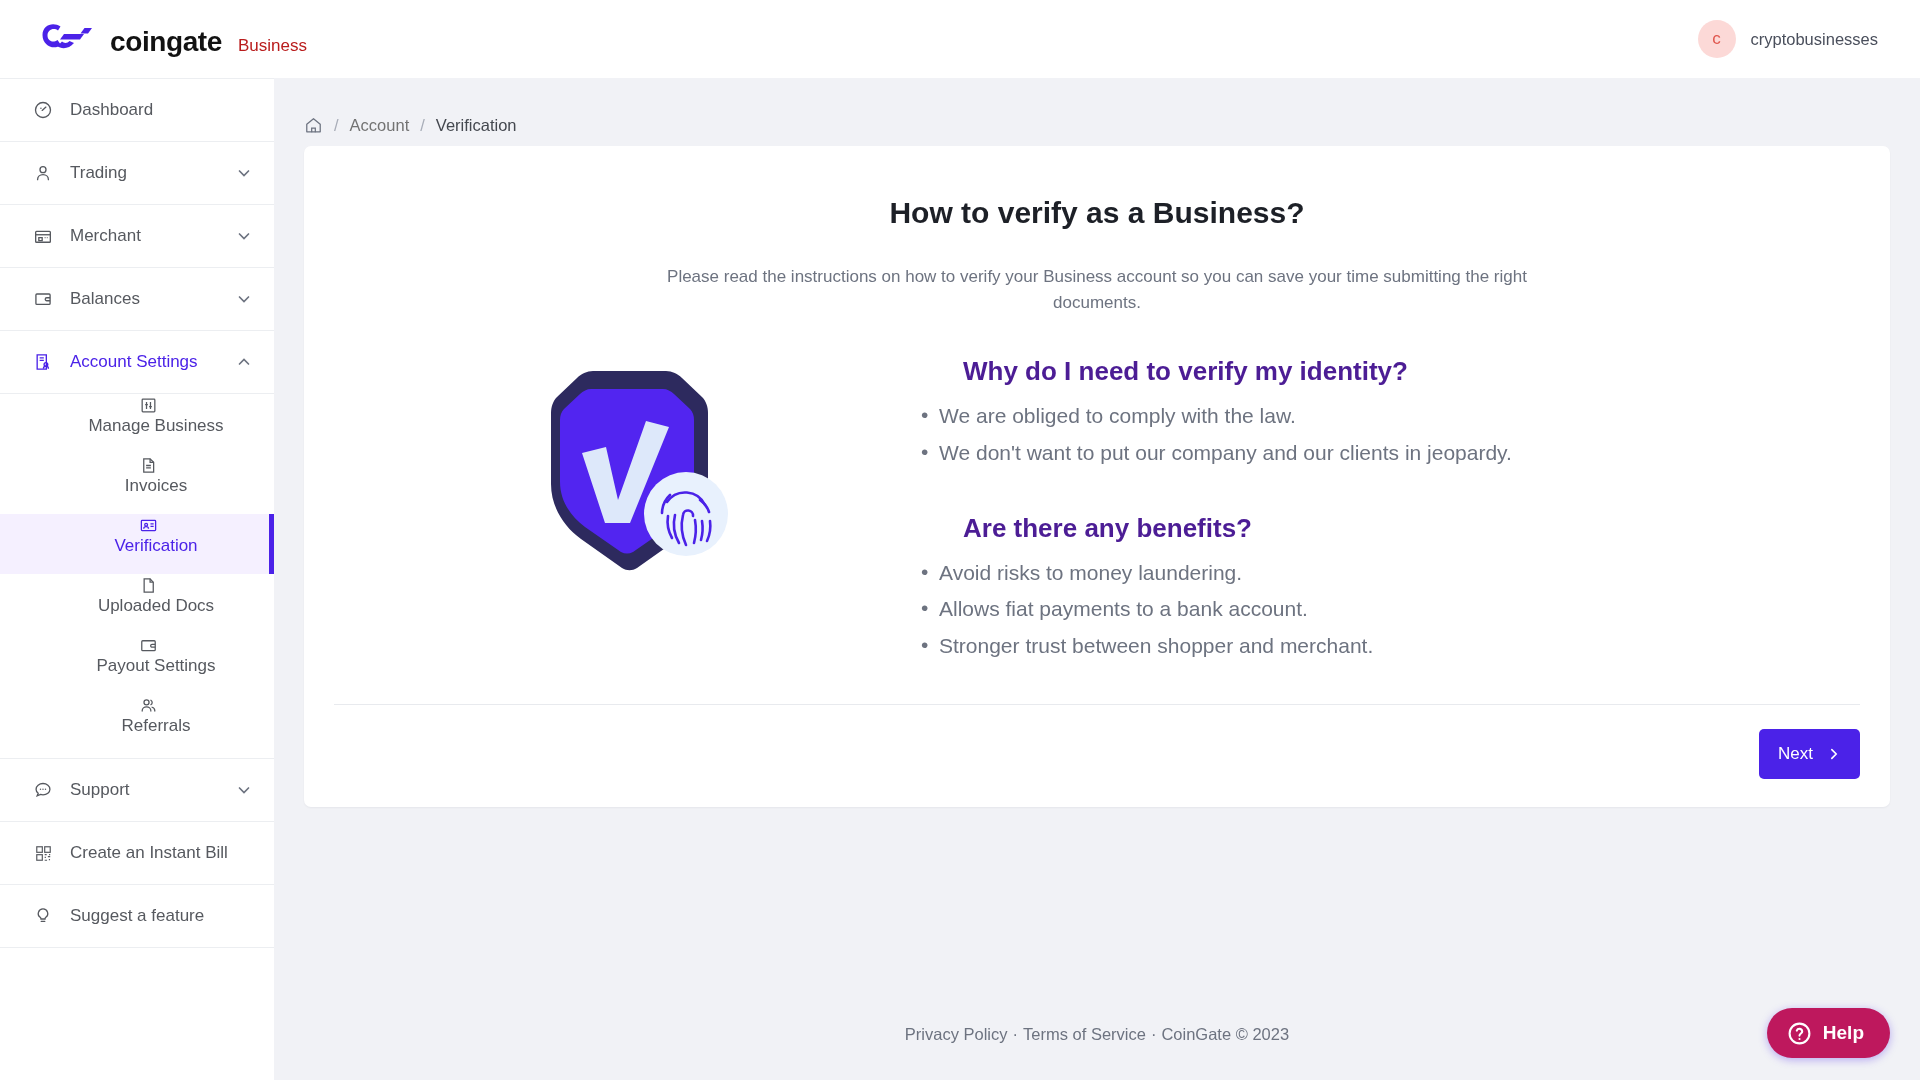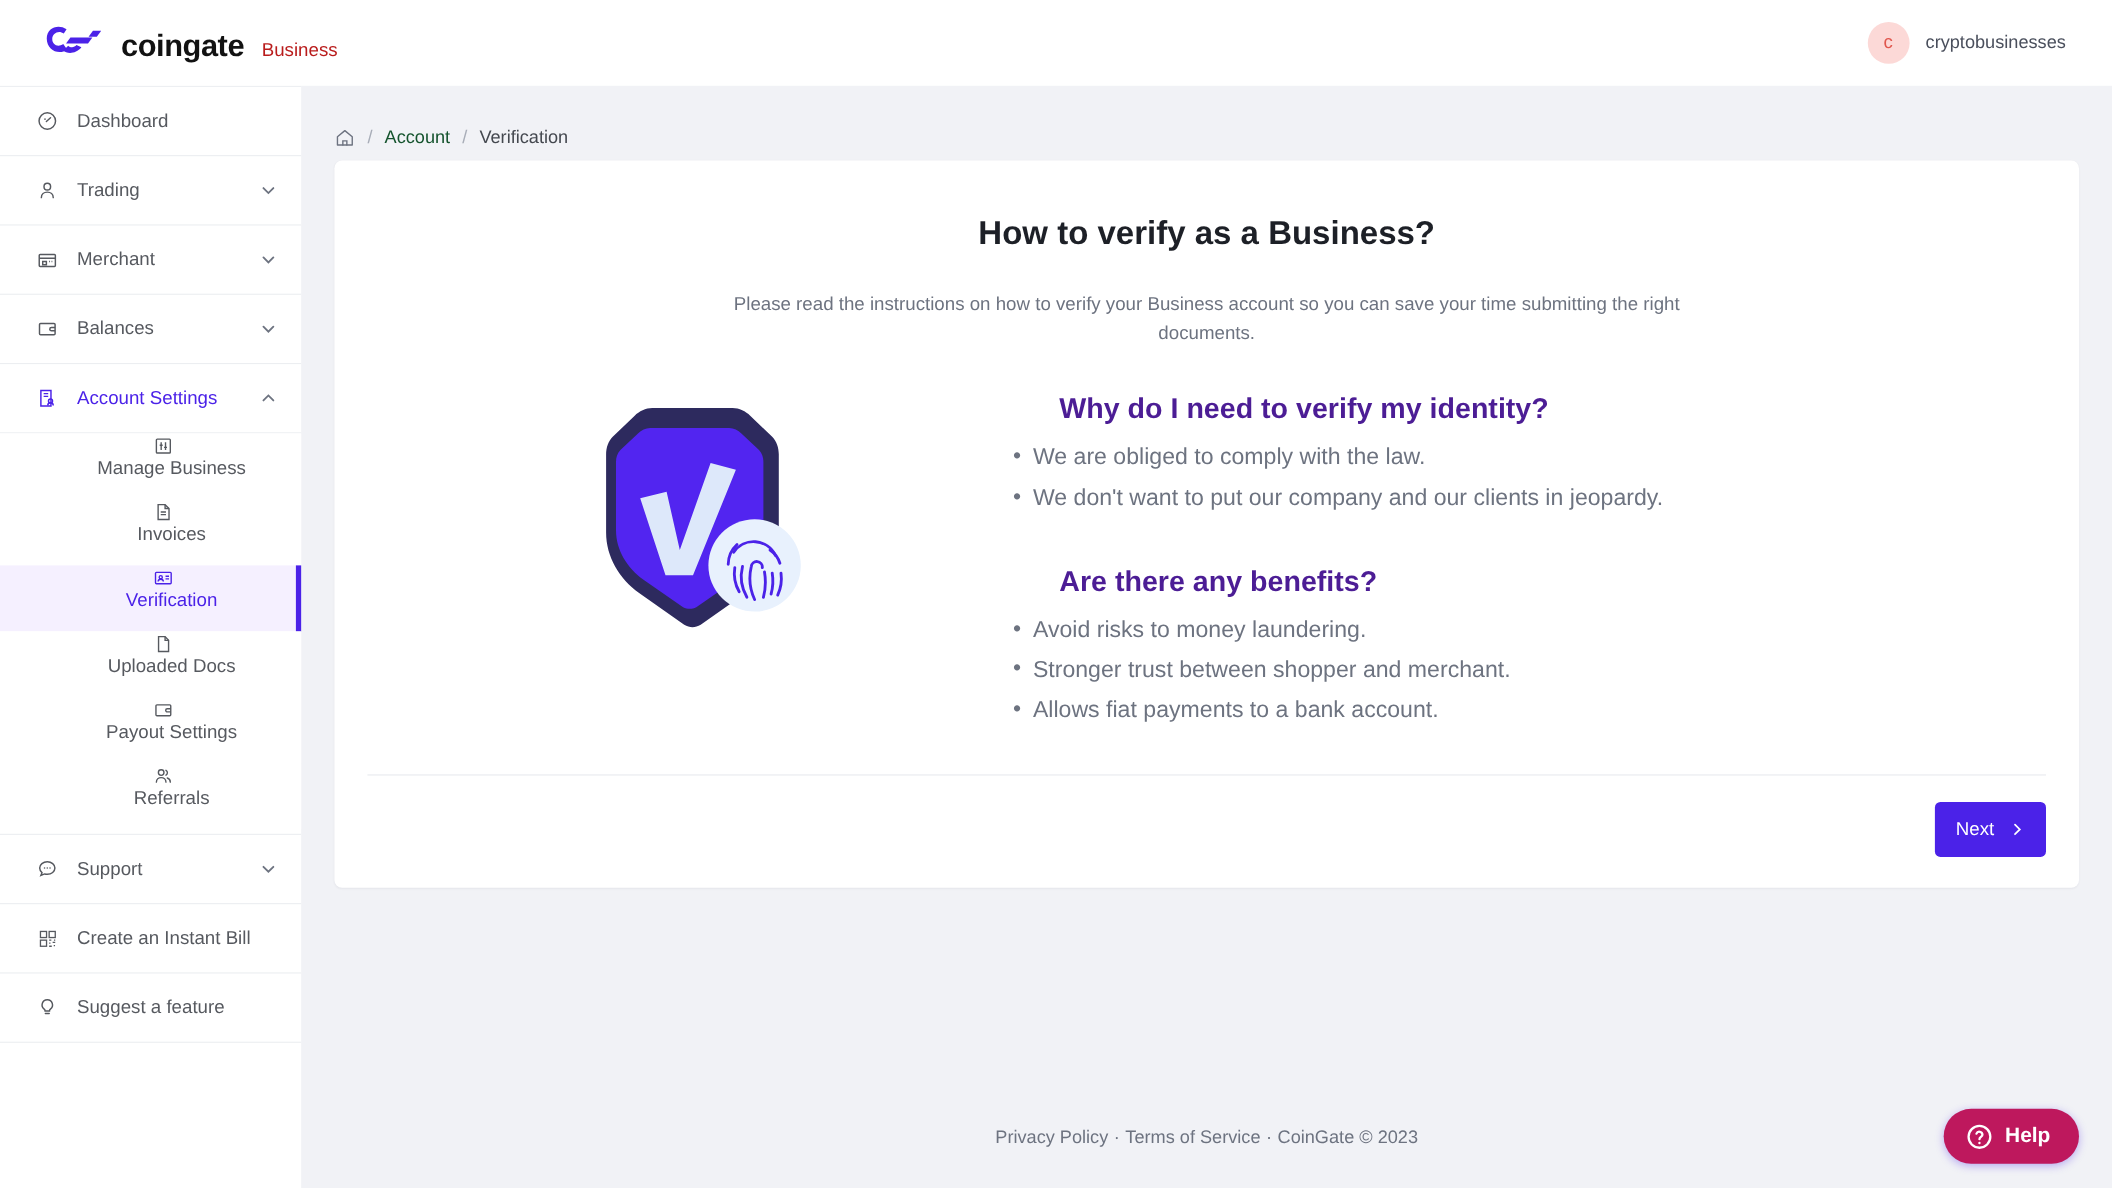--- a/index.html
+++ b/index.html
@@ -81,21 +81,21 @@
   .sub-group { border-bottom: 1px solid #eceef1; padding-bottom: 4px; }
 
   
   .main { flex: 1; display: flex; flex-direction: column; min-width: 0; background: #f1f2f6; }
   .breadcrumb {
     display: flex; align-items: center; gap: 11px;
     padding: 27px 0 0 30px; font-size: 16.5px; color: #6d7380;
     height: 68px; min-height: 68px;
   }
   .breadcrumb .sep { color: #a8adb8; }
-  .breadcrumb .crumb { color: #14532d; cursor: pointer; }
+  .breadcrumb .crumb { color: #737373; cursor: pointer; }
   .breadcrumb .crumb.current { color: #44484f; cursor: default; }
   .home-ico { width: 19px; height: 19px; display: block; }
 
   .content-wrap { flex: 1; padding: 0 30px; min-height: 0; }
   .card {
     background: #ffffff; border-radius: 7px;
     max-width: 1596px; width: 100%;
     padding: 36px 30px 0 30px;
     box-shadow: 0 1px 2px rgba(22,27,45,0.05);
   }
@@ -400,22 +400,22 @@
 
             <div class="col-txt">
               <h2>Why do I need to verify my identity?</h2>
               <ul>
                 <li>We are obliged to comply with the law.</li>
                 <li>We don't want to put our company and our clients in jeopardy.</li>
               </ul>
               <h2 class="second">Are there any benefits?</h2>
               <ul>
                 <li>Avoid risks to money laundering.</li>
+                <li>Allows fiat payments to a bank account.</li>
                 <li>Stronger trust between shopper and merchant.</li>
-                <li>Allows fiat payments to a bank account.</li>
               </ul>
             </div>
           </div>
 
           <div class="card-footer">
             <button class="next-btn">
               <span>Next</span>
               <svg class="chev-r" viewBox="0 0 16 16" fill="none" stroke="#ffffff" stroke-width="1.8">
                   <path d="M5.5 3 10.5 8 5.5 13" stroke-linecap="round"></path>
                 </svg>

